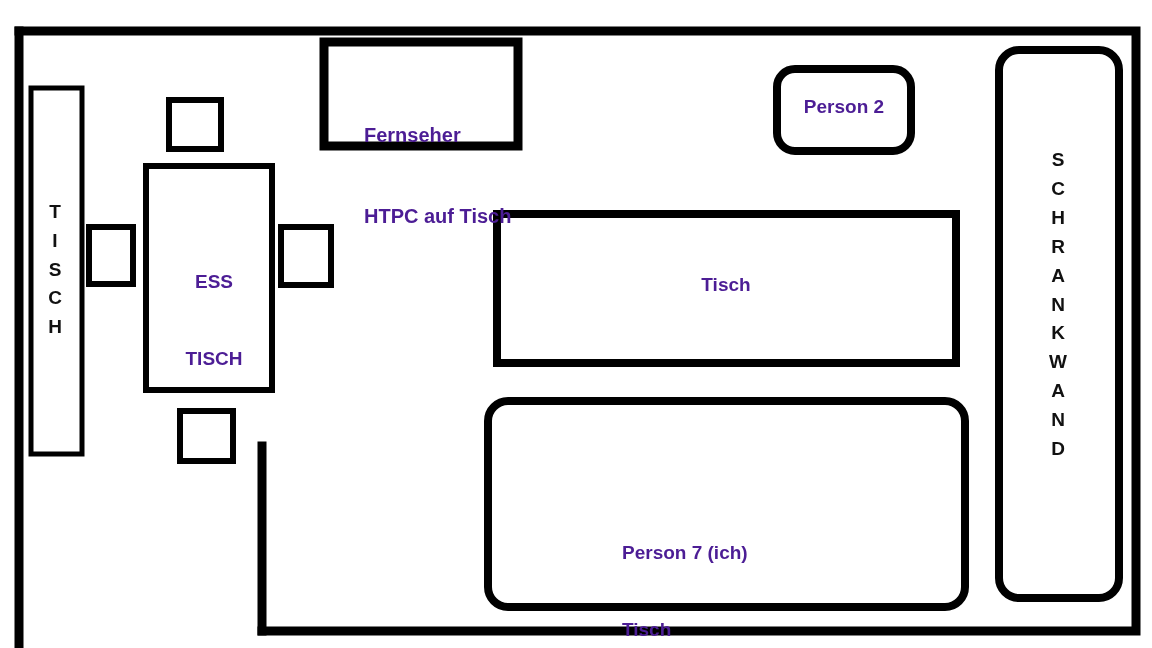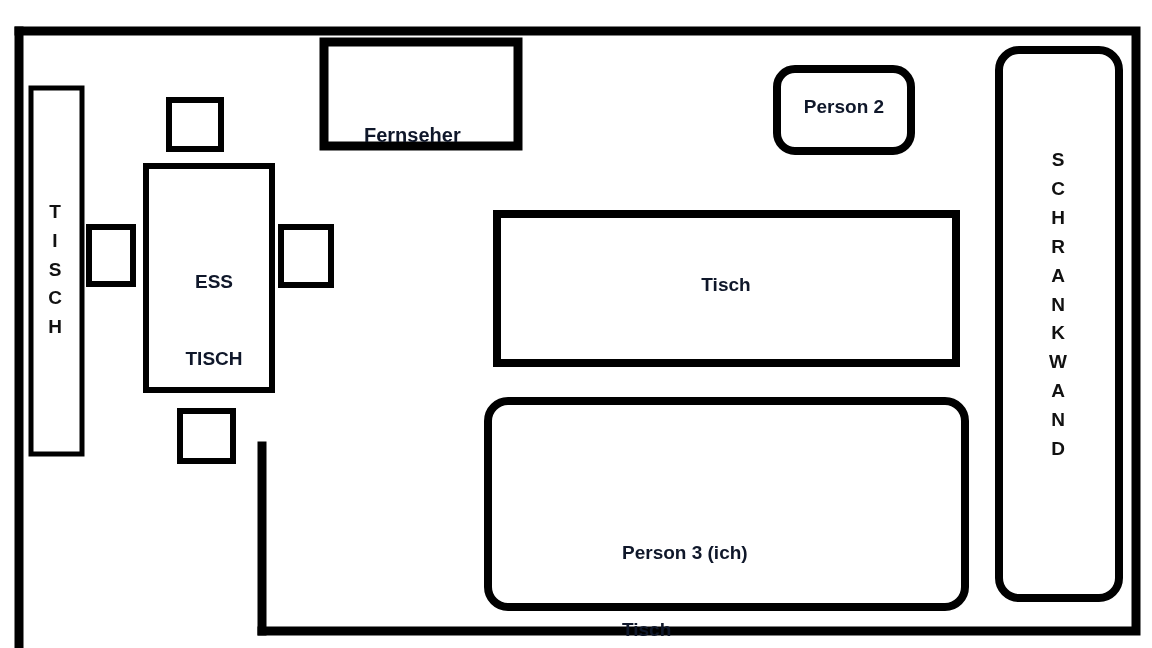--- a/index.html
+++ b/index.html
@@ -23,21 +23,21 @@
     left: 0;
     top: 0;
     width: 1152px;
     height: 648px;
   }
   
   .label {
     position: absolute;
     font-family: "Liberation Sans", sans-serif;
     font-weight: bold;
-    color: #0f172a;
+    color: #4c1d95;
     white-space: pre;
     line-height: 1.35;
     pointer-events: none;
   }
   .label-center {
     text-align: center;
   }
   .label-left {
     text-align: left;
     margin-left: 24px;
@@ -130,28 +130,29 @@
     <span>H</span>
   </div>
 
   <div class="label label-center" id="label-esstisch">
     <div>ESS</div>
     <div>TISCH</div>
   </div>
 
   <div class="label label-left" id="label-fernseher">
     <div>Fernseher</div>
+    <div>HTPC auf Tisch</div>
   </div>
 
   <div class="label label-center" id="label-person2">Person 2</div>
 
   <div class="label label-center" id="label-tisch-gross">Tisch</div>
 
   <div class="label label-left" id="label-sofa">
-    <div>Person 3 (ich)</div>
+    <div>Person 7 (ich)</div>
     <div>Tisch</div>
   </div>
 
   <div class="label-vertical" id="label-schrankwand">
     <span>S</span>
     <span>C</span>
     <span>H</span>
     <span>R</span>
     <span>A</span>
     <span>N</span>

